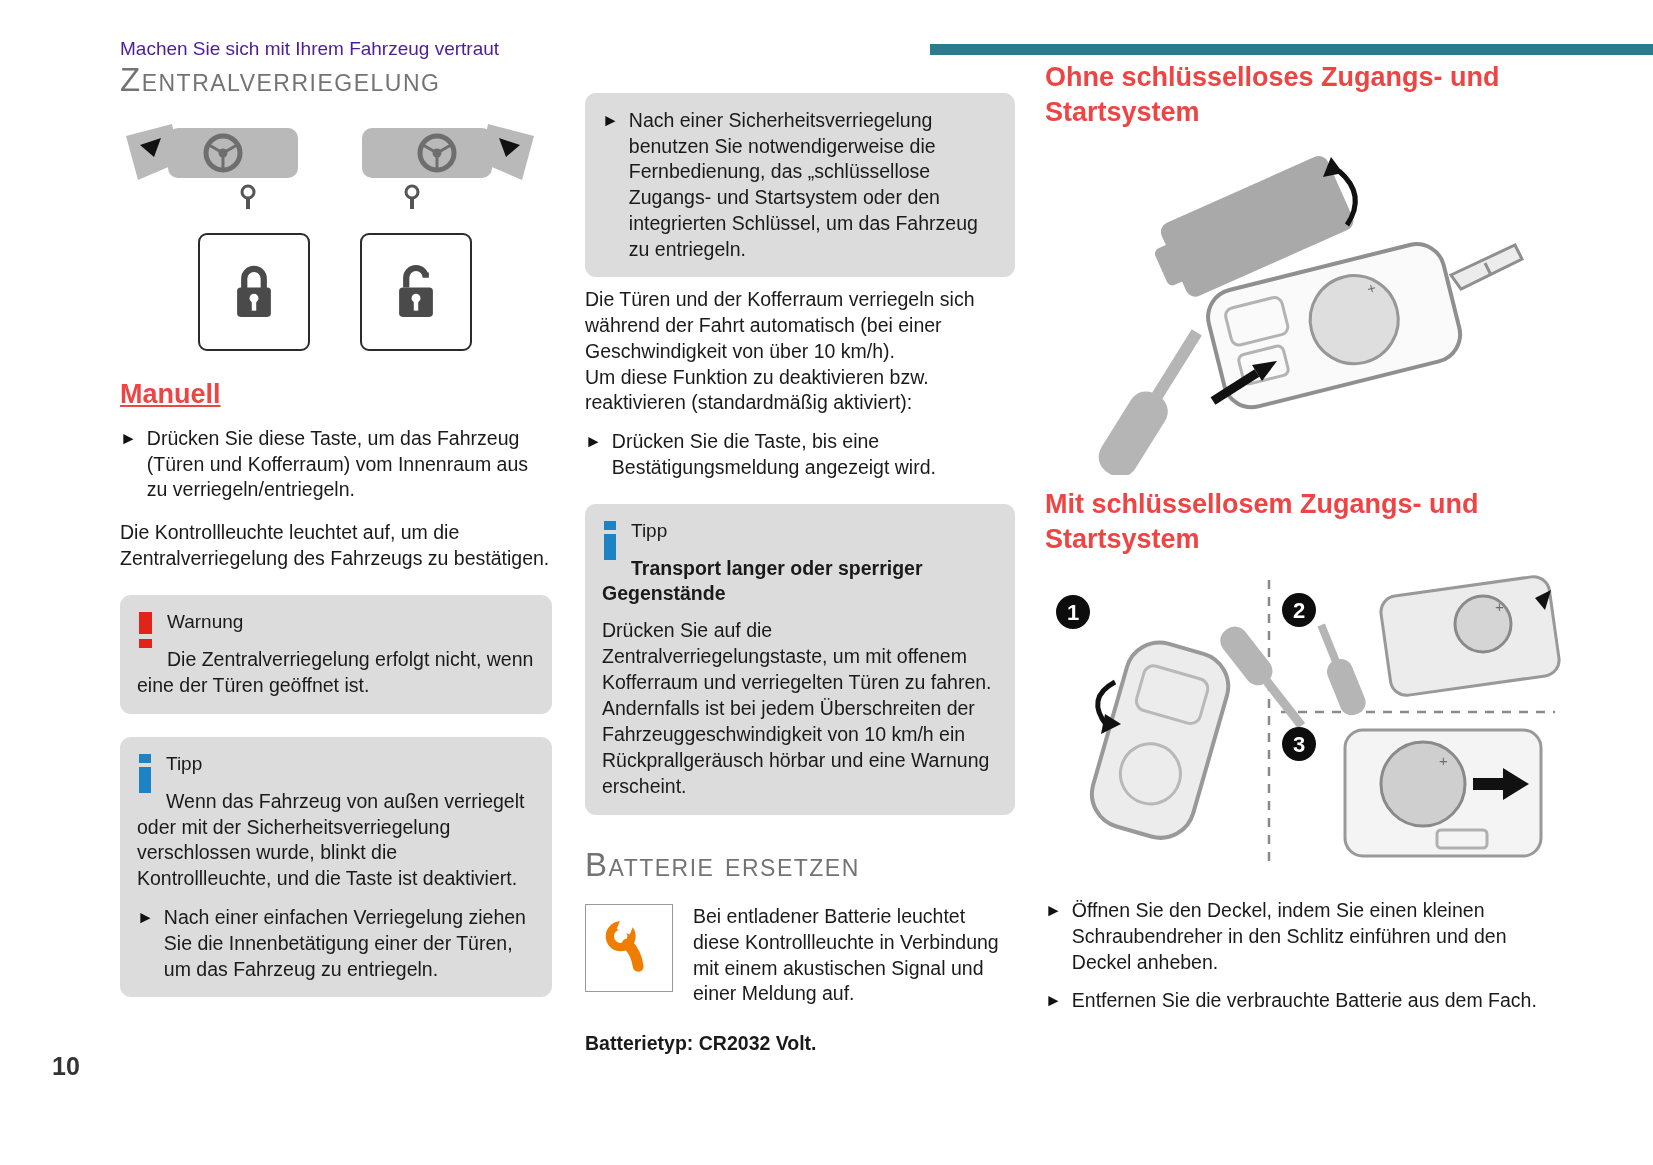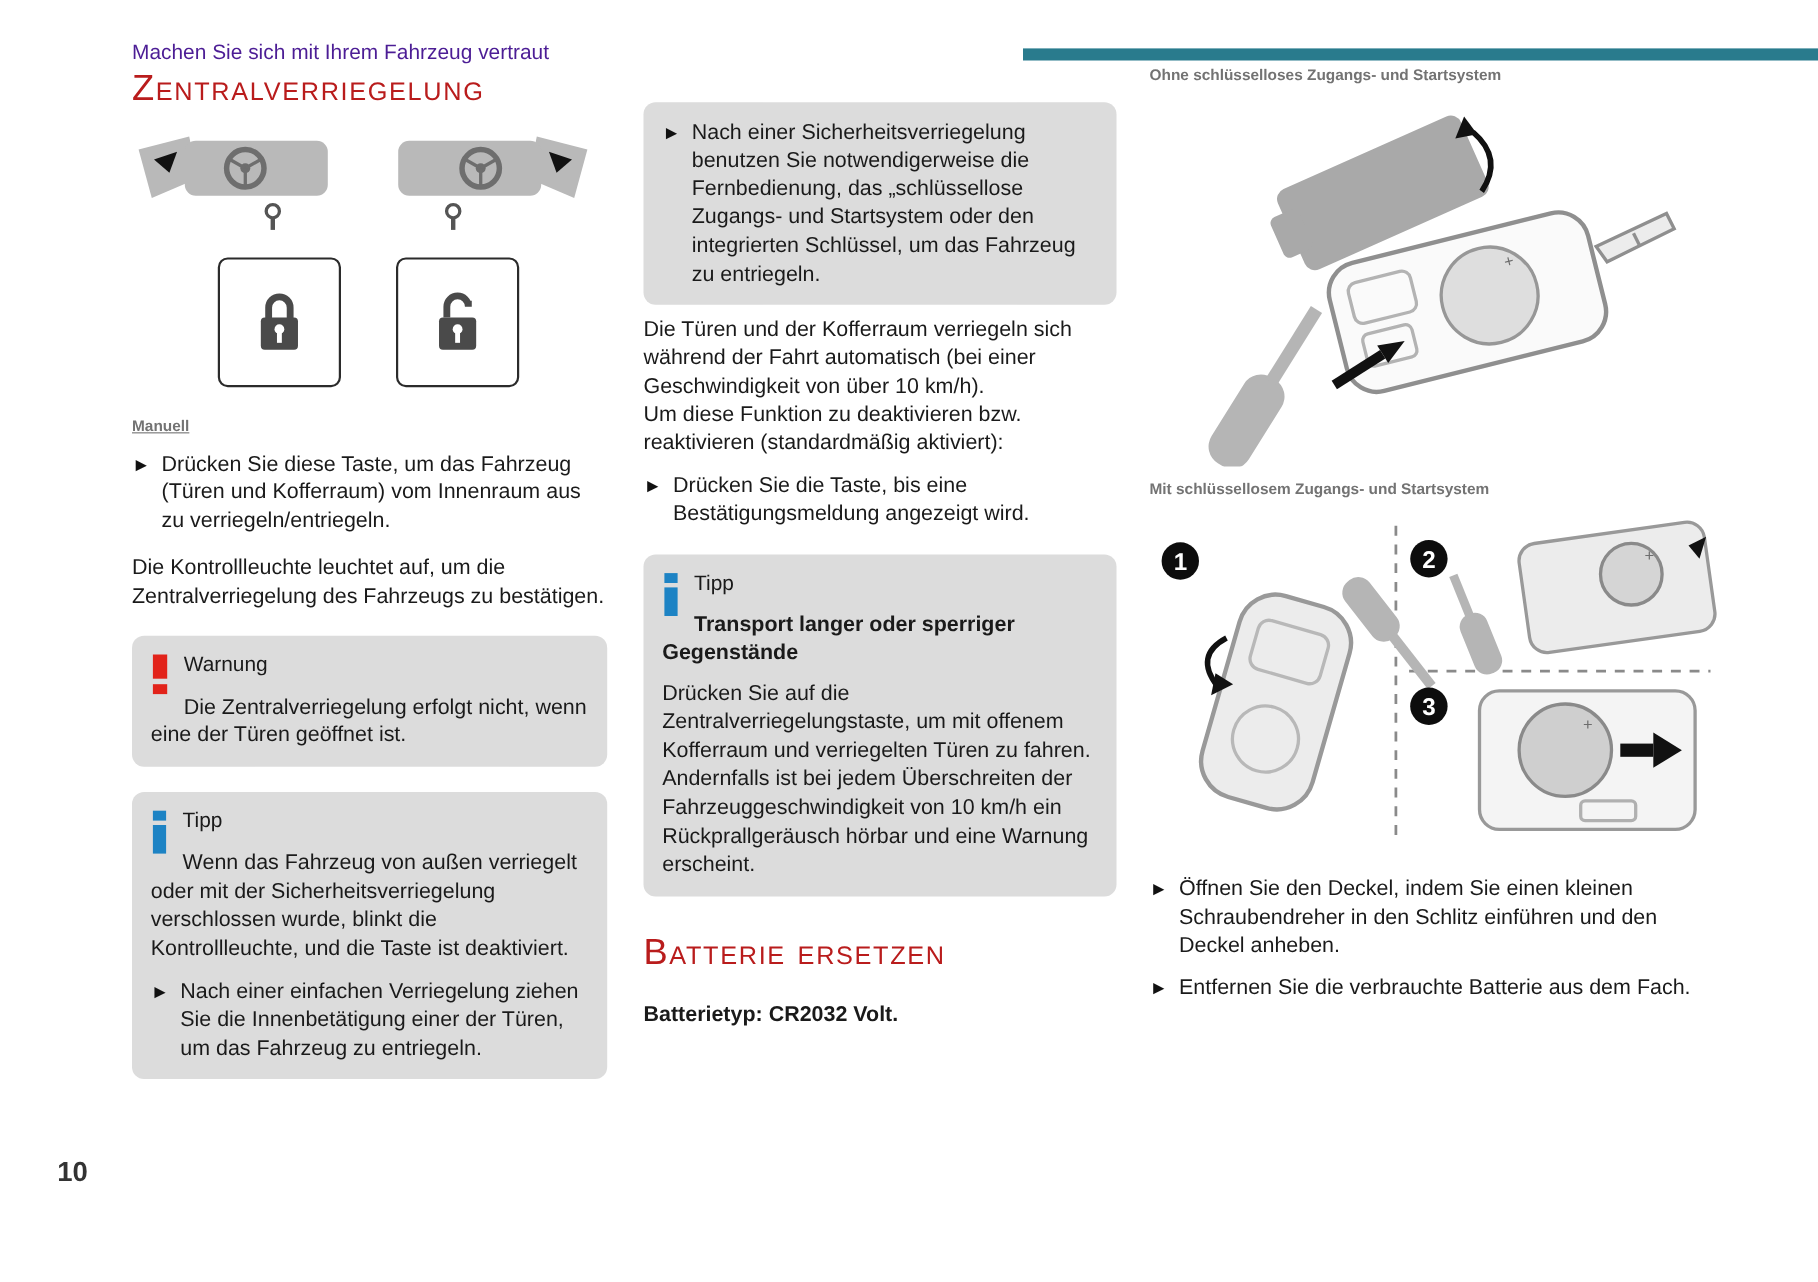--- a/index.html
+++ b/index.html
@@ -11,23 +11,23 @@
   }
   .hdr { position:absolute; left:120px; top:36px; font-size:19px; color:#4c1d95; }
   .tealbar { position:absolute; left:930px; top:44px; width:723px; height:11px; background:#297b8d; }
   .pagenum { position:absolute; left:52px; top:1050px; font-weight:bold; font-size:25px; color:#333; }
 
   .col { position:absolute; top:0; }
   #col1 { left:120px; width:432px; }
   #col2 { left:585px; width:430px; }
   #col3 { left:1045px; width:516px; }
 
-  .sc-title { font-variant:small-caps; font-size:33px; letter-spacing:1.5px; color:#b91c1c; }
+  .sc-title { font-variant:small-caps; font-size:33px; letter-spacing:1.5px; color:#737373; }
   #col1 .sc-title { margin-top:58px; }
-  .h2 { font-weight:bold; font-size:14px; color:#737373; }
+  .h2 { font-weight:bold; font-size:27px; color:#ef4444; }
 
   .illu-doors { margin-top:16px; }
   .locks { margin-top:14px; margin-left:78px; display:flex; gap:50px; }
   .lockbox { width:112px; height:118px; border:2.5px solid #2b2b2b; border-radius:9px;
              background:#fff; display:flex; align-items:center; justify-content:center; }
 
   .h-manuell { margin-top:26px;text-decoration:underline; }
   .bullet { display:flex; gap:10px; margin-top:13px; }
   .bullet .bm { flex:0 0 auto; font-size:17px; line-height:1.5; color:#111; }
   .para { margin-top:17px; }
@@ -160,20 +160,30 @@
       <div class="i-dot"></div>
         <div class="i-bar"></div>
     </div>
     <div class="box-title">Tipp</div>
     <div class="box-sub">Transport langer oder sperriger Gegenstände</div>
     <p>Drücken Sie auf die Zentralverriegelungstaste, um mit offenem Kofferraum und verriegelten Türen zu fahren. Andernfalls ist bei jedem Überschreiten der Fahrzeuggeschwindigkeit von 10 km/h ein Rückprallgeräusch hörbar und eine Warnung erscheint.</p>
   </div>
 
   <div class="sc-title">Batterie ersetzen</div>
 
+  <div class="wrenchrow">
+    <div class="wrenchbox">
+      <svg viewBox="0 0 72 72" width="60" height="60">
+        <circle cx="26" cy="22" r="13" fill="none" stroke="#ef7d00" stroke-width="10"></circle>
+        <rect x="24" y="0" width="17" height="17" fill="#ffffff" transform="rotate(22 32 8)"></rect>
+        <path d="M34 31 Q45 42 47 58" fill="none" stroke="#ef7d00" stroke-width="13" stroke-linecap="round"></path>
+      </svg>
+    </div>
+    <p>Bei entladener Batterie leuchtet diese Kontrollleuchte in Verbindung mit einem akustischen Signal und einer Meldung auf.</p>
+  </div>
 
   <div class="batterytype">Batterietyp: CR2032 Volt.</div>
 </div>
 
 <div id="col3" class="col">
 
   <div class="h2">Ohne schlüsselloses Zugangs- und Startsystem</div>
 
   <svg class="illu" viewBox="0 0 516 346" width="516" height="346">
 

